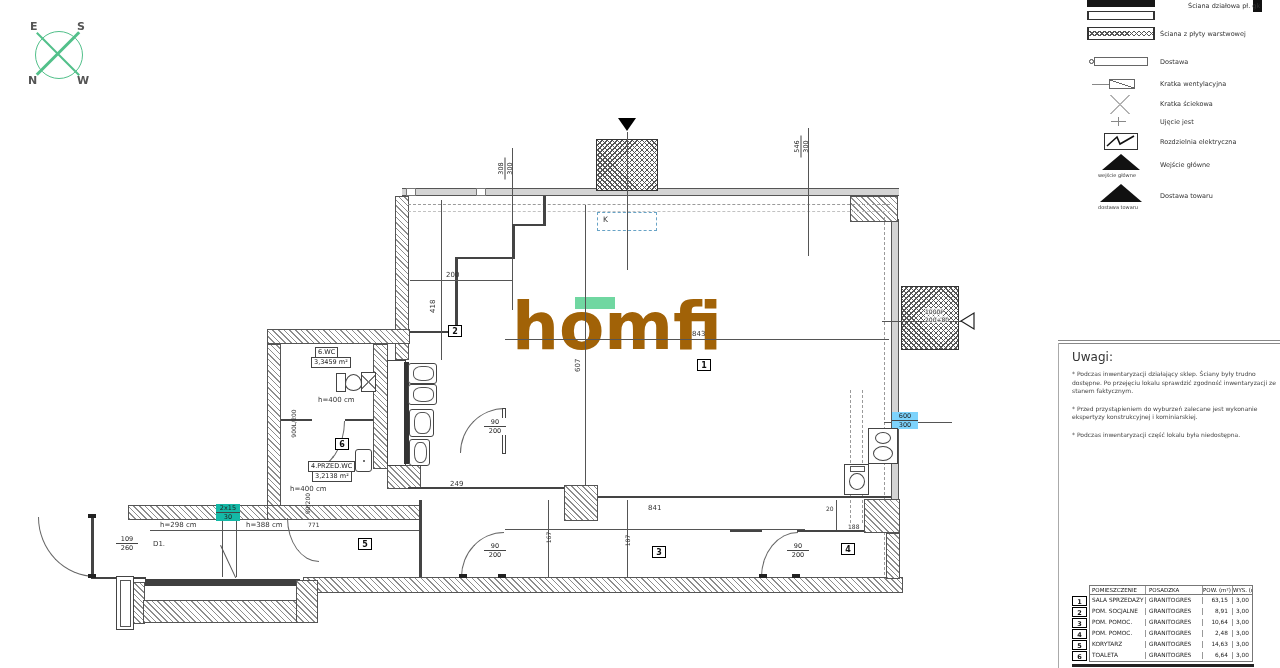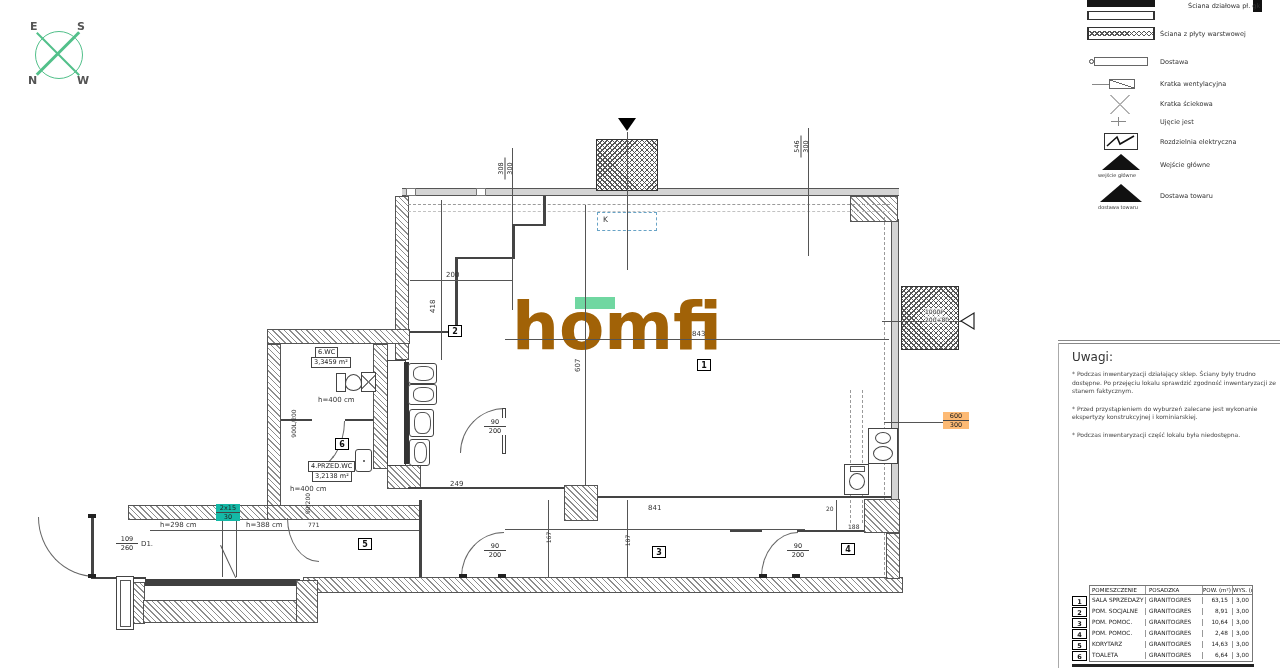--- a/index.html
+++ b/index.html
@@ -226,21 +226,21 @@
     <div class="abs frac rot" style="left:494px;top:160px;width:22px">
       <span class="ft">308</span>
       <span class="fb">300</span>
     </div>
     <div class="abs lnv" style="left:808px;top:128px;height:128px"></div>
     <div class="abs frac rot" style="left:790px;top:138px;width:22px">
       <span class="ft">546</span>
       <span class="fb">300</span>
     </div>
     <div class="abs lnh" style="left:884px;top:422px;width:68px"></div>
-    <div class="abs frac" style="left:943px;top:412px;width:26px;background:#fdba74">
+    <div class="abs frac" style="left:892px;top:412px;width:26px;background:#7dd3fc">
       <span class="ft">600</span>
       <span class="fb">300</span>
     </div>
 
     <div class="abs lnv2" style="left:543px;top:196px;height:30px"></div>
     <div class="abs lnh2" style="left:512px;top:224px;width:33px"></div>
     <div class="abs lnv2" style="left:512px;top:224px;height:35px"></div>
     <div class="abs lnh2" style="left:455px;top:257px;width:59px"></div>
     <div class="abs lnv2" style="left:455px;top:257px;height:76px"></div>
     <div class="abs lnh2" style="left:408px;top:331px;width:49px"></div>
@@ -297,21 +297,21 @@
     <div class="abs hx" style="left:128px;top:505px;width:140px;height:15px"></div>
     <div class="abs lnv2" style="left:91px;top:517px;height:62px"></div>
     <div class="abs lnh2" style="left:94px;top:577px;width:52px"></div>
     <div class="abs arc-bl" style="left:38px;top:517px;width:58px;height:60px"></div>
     <div class="abs cap" style="left:88px;top:514px;width:8px;height:4px"></div>
     <div class="abs cap" style="left:88px;top:574px;width:8px;height:4px"></div>
     <div class="abs frac" style="left:116px;top:535px;width:22px">
       <span class="ft">109</span>
       <span class="fb">260</span>
     </div>
-    <div class="abs dim" style="left:141px;top:540px">D1.</div>
+    <div class="abs dim" style="left:153px;top:540px">D1.</div>
     <div class="abs lnh" style="left:150px;top:530px;width:270px"></div>
     <div class="abs dim" style="left:160px;top:521px">h=298 cm</div>
     <div class="abs dim" style="left:246px;top:521px">h=388 cm</div>
     <div class="abs dim6" style="left:308px;top:521px">771</div>
     <div class="abs lnv" style="left:222px;top:517px;height:60px"></div>
     <div class="abs lnv" style="left:236px;top:517px;height:60px"></div>
     <div class="abs lnh" style="left:221px;top:545px;width:36px;transform:rotate(65deg);transform-origin:left top"></div>
     <div class="abs frac" style="left:216px;top:504px;width:24px;background:#14b8a6">
       <span class="ft">2x15</span>
       <span class="fb">30</span>

